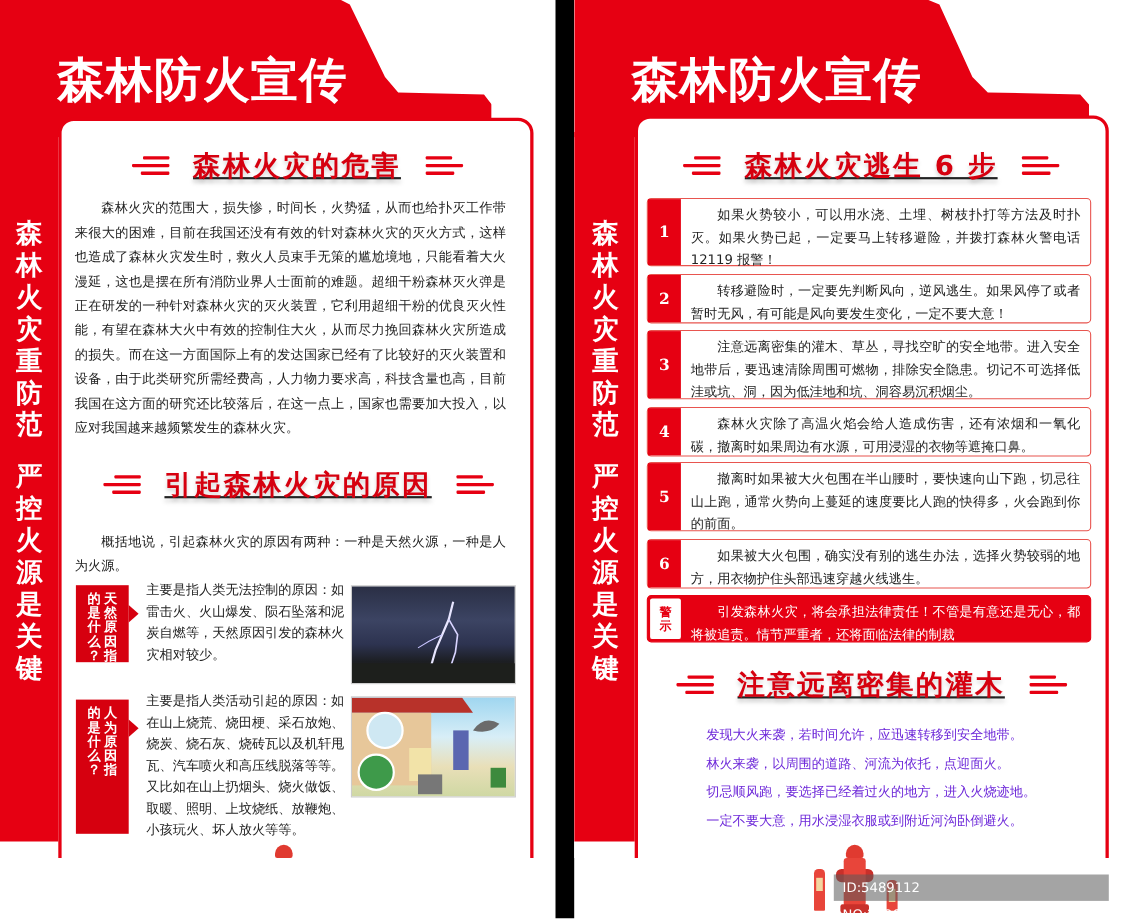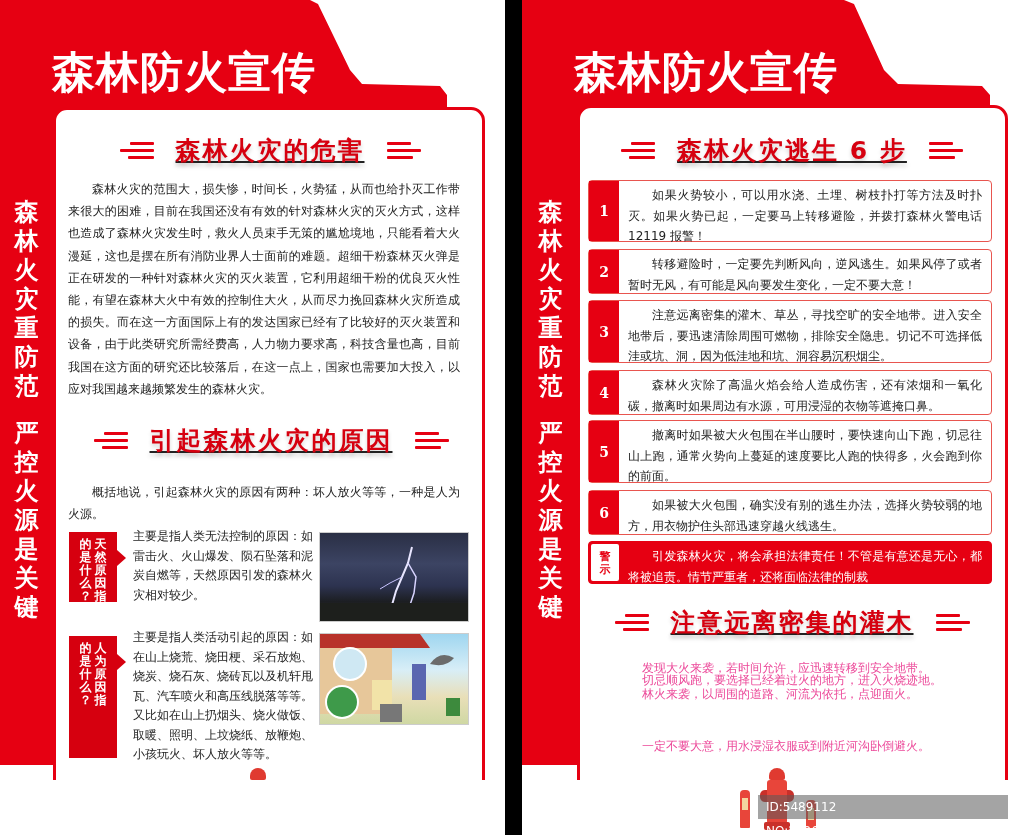--- a/index.html
+++ b/index.html
@@ -60,21 +60,21 @@
   .photo.cartoon { background: linear-gradient(180deg, #9fd6f0 0%, #d8eef7 40%, #e9dfb8 70%, #cfd8a3 100%); }
 
   
   .step { position: absolute; left: 588px; width: 404px; border: 1.5px solid #e8554f; border-radius: 4px; background: #fff; display: flex; }
   .step .num { width: 30px; background: #e60012; color: #fff; font-family: "DejaVu Serif", serif; font-weight: bold; font-size: 14px; display: flex; align-items: center; justify-content: center; flex-shrink: 0; }
   .step .txt { padding: 4px 9px 4px 9px; font-size: 12px; line-height: 20.5px; color: #222; text-align: justify; }
   .step.warn { background: #e60012; border-color: #e60012; }
   .step.warn .num { background: #fff; color: #e60012; font-family: "DejaVu Sans", sans-serif; font-size: 11px; line-height: 13px; flex-direction: column; width: 28px; margin: 2px 0 2px 2px; border-radius: 2px; }
   .step.warn .txt { color: #fff; }
 
-  .avoid-line { position: absolute; left: 642px; font-size: 12px; color: #ec4899; }
+  .avoid-line { position: absolute; left: 642px; font-size: 12px; color: #6d28d9; }
 
   
   .hydrant { position: absolute; width: 26px; height: 62px; }
   .hydrant .cap { position: absolute; left: 5px; top: 0; width: 16px; height: 12px; background: #e03a30; border-radius: 8px 8px 2px 2px; }
   .hydrant .body { position: absolute; left: 3px; top: 12px; width: 20px; height: 44px; background: #e8453a; border-radius: 3px; }
   .hydrant .arms { position: absolute; left: -4px; top: 22px; width: 34px; height: 12px; background: #c9302a; border-radius: 5px; }
   .hydrant .base { position: absolute; left: 0; top: 54px; width: 26px; height: 8px; background: #c9302a; border-radius: 2px; }
   .ext { position: absolute; width: 10px; background: #e8453a; border-radius: 4px 4px 1px 1px; }
   .ext .lbl { position: absolute; left: 2px; top: 8px; width: 6px; height: 12px; background: #f3d6a0; }
 
@@ -129,21 +129,21 @@
         <i></i>
         <i></i>
       </span>
     <span class="sec-title">引起森林火灾的原因</span>
     <span class="bars r">
         <i></i>
         <i></i>
         <i></i>
       </span>
   </div>
-  <p class="body-text indent" style="left:68px; top:481px; width:392px;">概括地说，引起森林火灾的原因有两种：坏人放火等等，一种是人为火源。</p>
+  <p class="body-text indent" style="left:68px; top:481px; width:392px;">概括地说，引起森林火灾的原因有两种：一种是天然火源，一种是人为火源。</p>
 
   <div class="cause-tag" style="left:69px; top:532px; height:70px;">
     <div class="col">
       <span>天</span>
       <span>然</span>
       <span>原</span>
       <span>因</span>
       <span>指</span>
     </div>
     <div class="col">
@@ -290,21 +290,21 @@
     </span>
   <span class="sec-title">注意远离密集的灌木</span>
   <span class="bars r">
       <i></i>
       <i></i>
       <i></i>
     </span>
 </div>
 <div class="avoid-line" style="top:660px;">发现大火来袭，若时间允许，应迅速转移到安全地带。</div>
 <div class="avoid-line" style="top:686px;">林火来袭，以周围的道路、河流为依托，点迎面火。</div>
-<div class="avoid-line" style="top:672px;text-align:center;">切忌顺风跑，要选择已经着过火的地方，进入火烧迹地。</div>
+<div class="avoid-line" style="top:712px;text-align:center;">切忌顺风跑，要选择已经着过火的地方，进入火烧迹地。</div>
 <div class="avoid-line" style="top:738px;">一定不要大意，用水浸湿衣服或到附近河沟卧倒避火。</div>
 
 <div class="ext" style="left:740px; top:790px; height:38px;">
     <span class="lbl"></span>
   </div>
 <div class="hydrant" style="left:764px; top:768px;">
   <span class="cap"></span>
     <span class="arms"></span>
     <span class="body"></span>
     <span class="base"></span>

